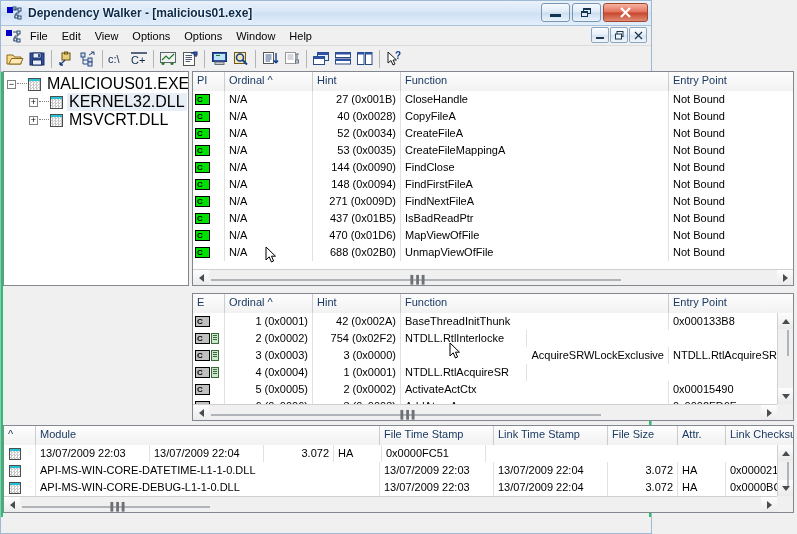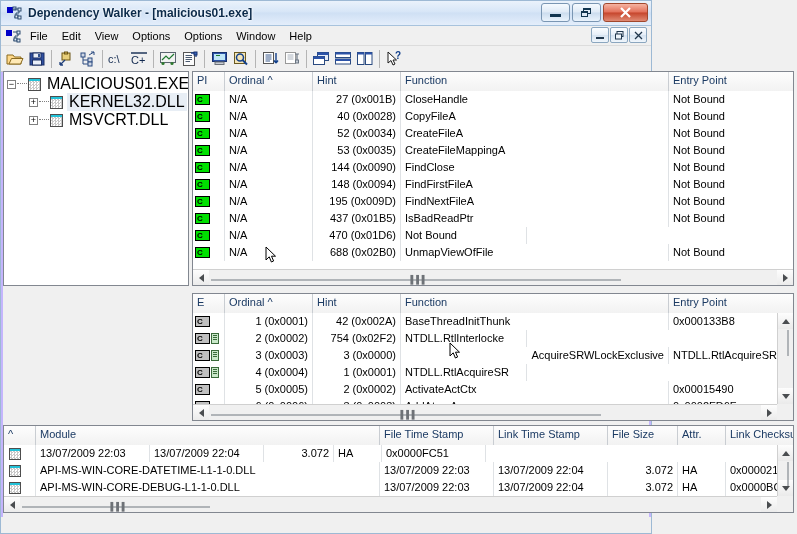--- a/index.html
+++ b/index.html
@@ -5,21 +5,21 @@
   html,body{margin:0;padding:0;}
   body{
     width:797px;height:534px;overflow:hidden;
     font-family:"Liberation Sans", sans-serif;
     font-size:11px;
     background:#f0f0f0;
     -webkit-font-smoothing:none;
   }
   .app{
     position:relative;width:652px;height:534px;
-    background:#c4b5fd;
+    background:#22c55e;
     box-sizing:border-box;
     border:1px solid #9db9d4;
   }
 
   
   .titlebar{
     position:relative;height:24px;
     background:linear-gradient(to bottom,#eaf2fb 0%,#d7e6f7 45%,#cfe0f4 50%,#e4eefb 100%);
     border-bottom:1px solid #a8c3dd;
     display:flex;align-items:center;
@@ -501,39 +501,40 @@
                 <div class="cell " style="flex: 0 0 88px;">N/A</div>
                 <div class="cell num" style="flex: 0 0 88px;">148 (0x0094)</div>
                 <div class="cell " style="flex: 0 0 268px;">FindFirstFileA</div>
                 <div class="cell " style="flex: 0 0 126px;">Not Bound</div>
               </div>
               <div class="row">
                 <div class="cell ico" style="flex: 0 0 32px;">
                   <span class="cbadge green">C</span>
                 </div>
                 <div class="cell " style="flex: 0 0 88px;">N/A</div>
-                <div class="cell num" style="flex: 0 0 88px;">195 (0x009D)</div>
+                <div class="cell num" style="flex: 0 0 88px;">271 (0x009D)</div>
                 <div class="cell " style="flex: 0 0 268px;">FindNextFileA</div>
                 <div class="cell " style="flex: 0 0 126px;">Not Bound</div>
               </div>
               <div class="row">
                 <div class="cell ico" style="flex: 0 0 32px;">
                   <span class="cbadge green">C</span>
                 </div>
                 <div class="cell " style="flex: 0 0 88px;">N/A</div>
                 <div class="cell num" style="flex: 0 0 88px;">437 (0x01B5)</div>
                 <div class="cell " style="flex: 0 0 268px;">IsBadReadPtr</div>
                 <div class="cell " style="flex: 0 0 126px;">Not Bound</div>
               </div>
               <div class="row">
                 <div class="cell ico" style="flex: 0 0 32px;">
                   <span class="cbadge green">C</span>
                 </div>
                 <div class="cell " style="flex: 0 0 88px;">N/A</div>
                 <div class="cell num" style="flex: 0 0 88px;">470 (0x01D6)</div>
+                <div class="cell " style="flex: 0 0 268px;">MapViewOfFile</div>
                 <div class="cell " style="flex: 0 0 126px;">Not Bound</div>
               </div>
               <div class="row">
                 <div class="cell ico" style="flex: 0 0 32px;">
                   <span class="cbadge green">C</span>
                 </div>
                 <div class="cell " style="flex: 0 0 88px;">N/A</div>
                 <div class="cell num" style="flex: 0 0 88px;">688 (0x02B0)</div>
                 <div class="cell " style="flex: 0 0 268px;">UnmapViewOfFile</div>
                 <div class="cell " style="flex: 0 0 126px;">Not Bound</div>

